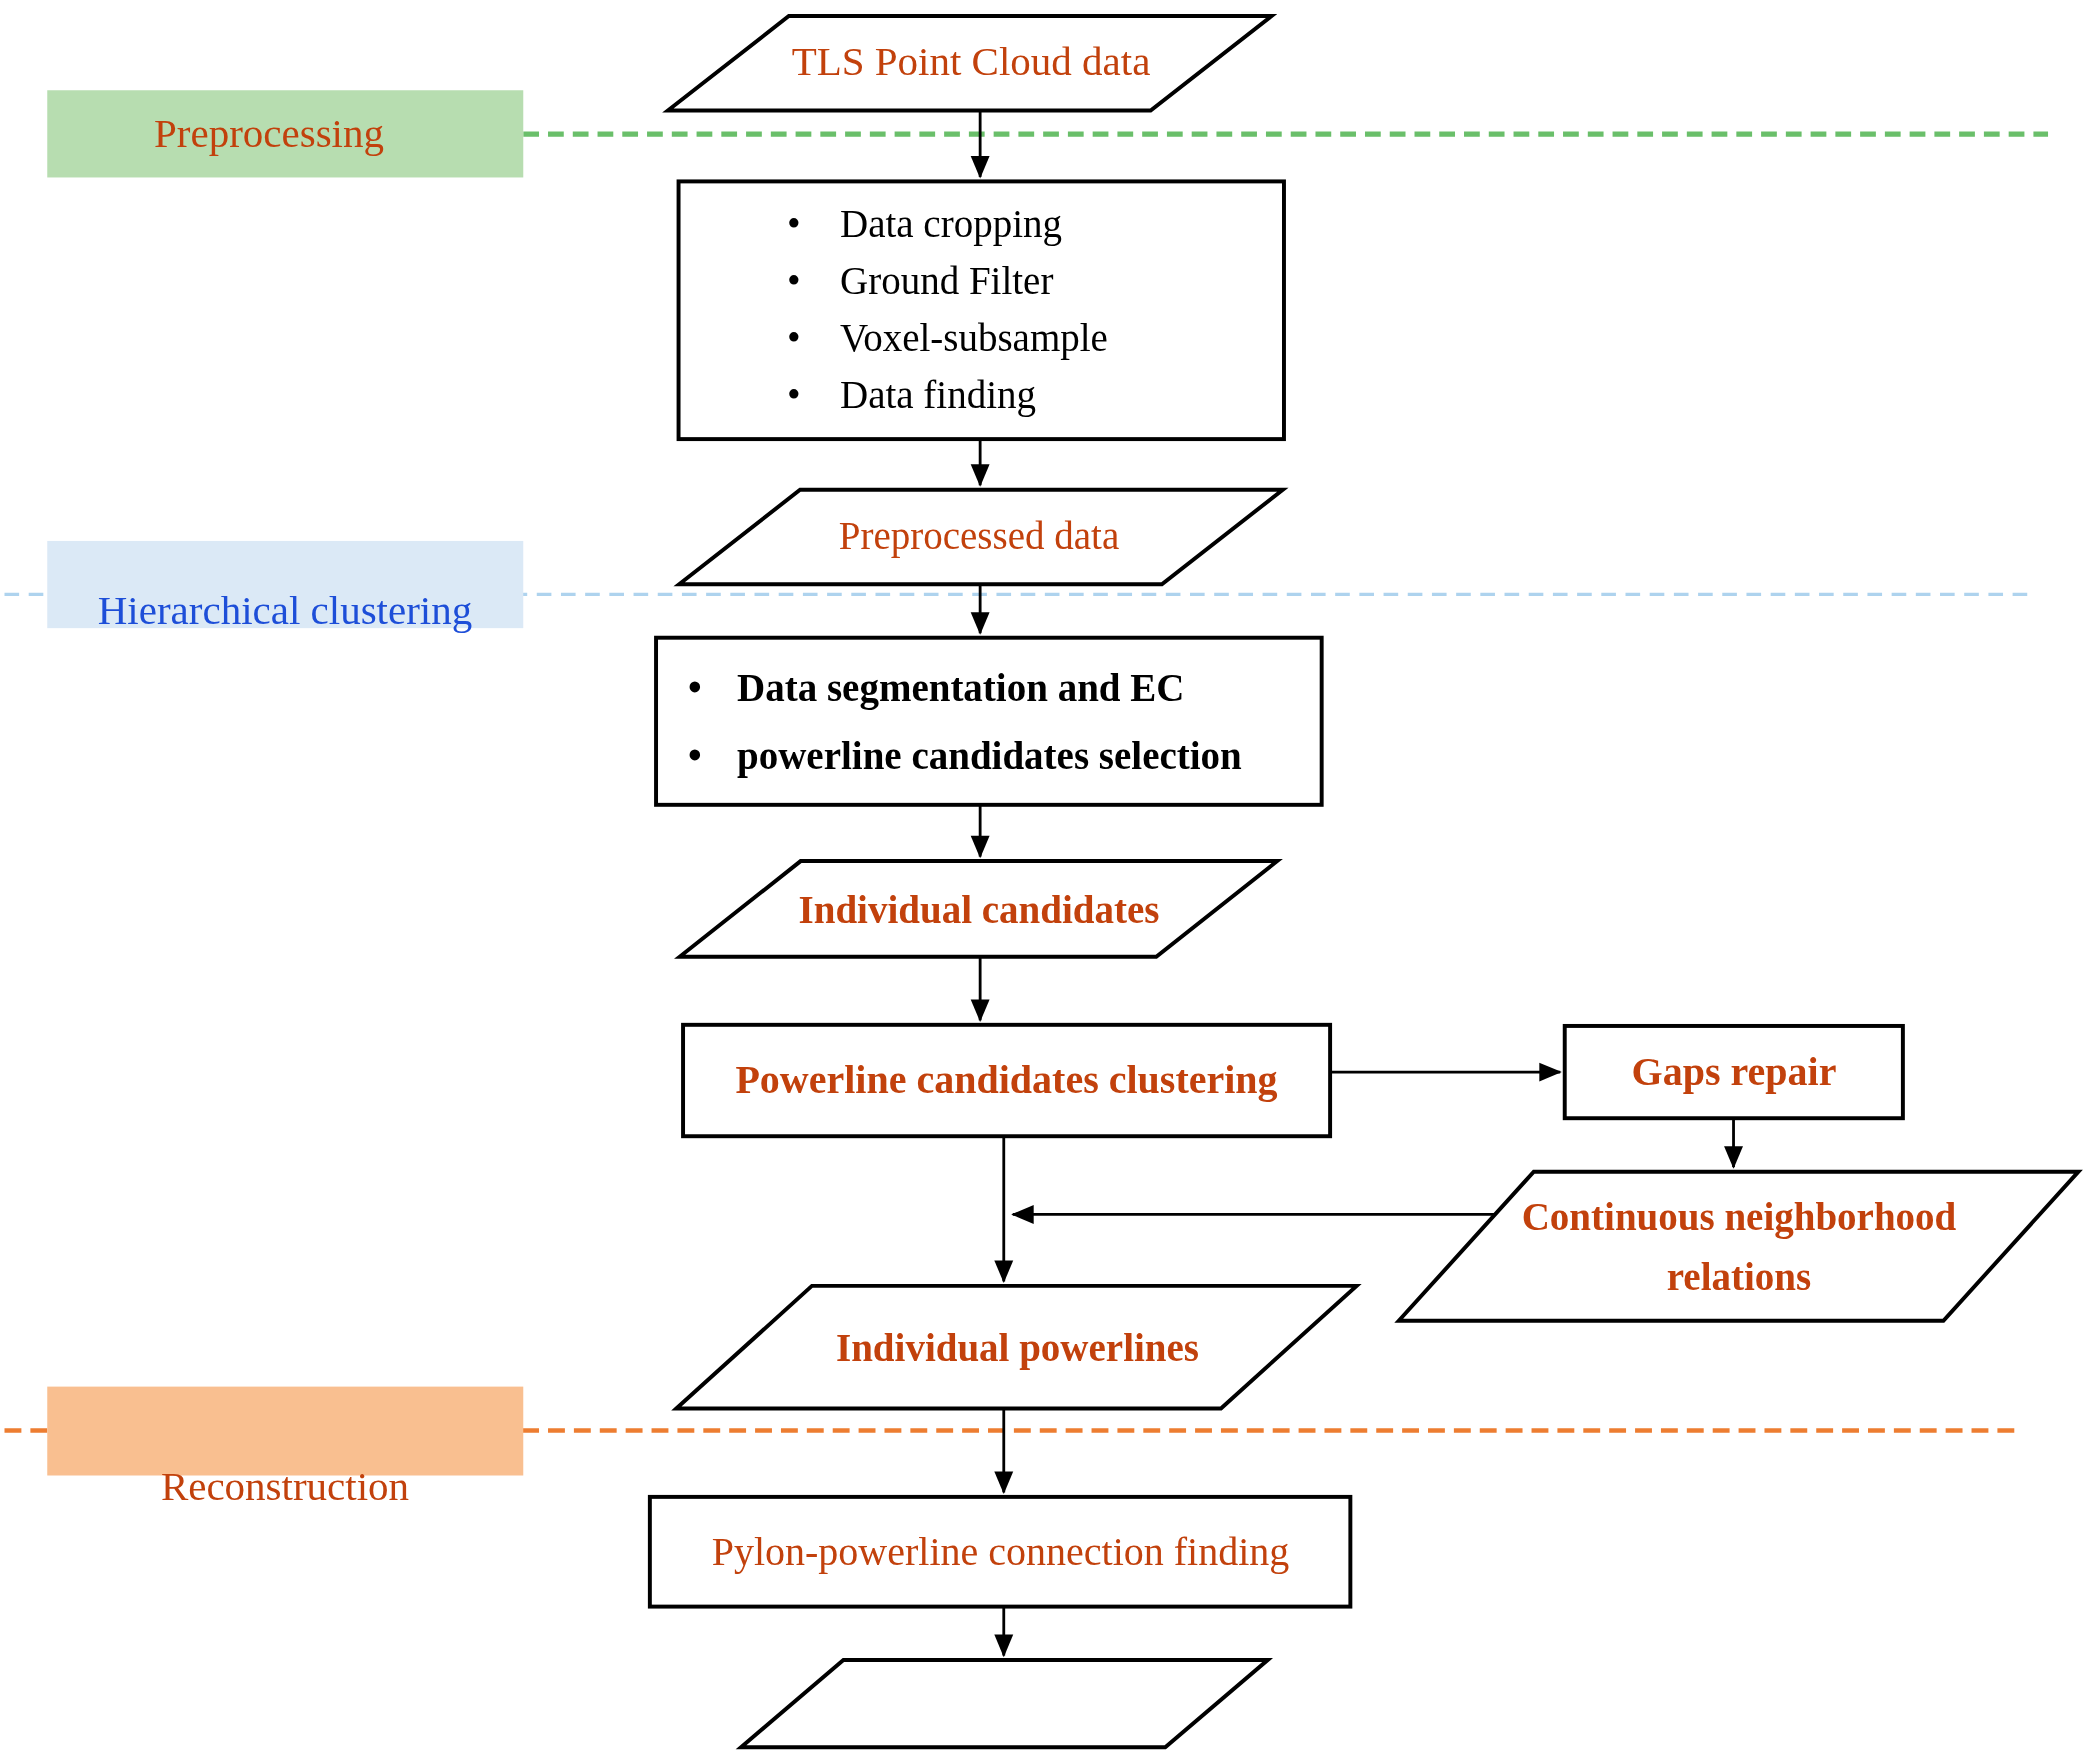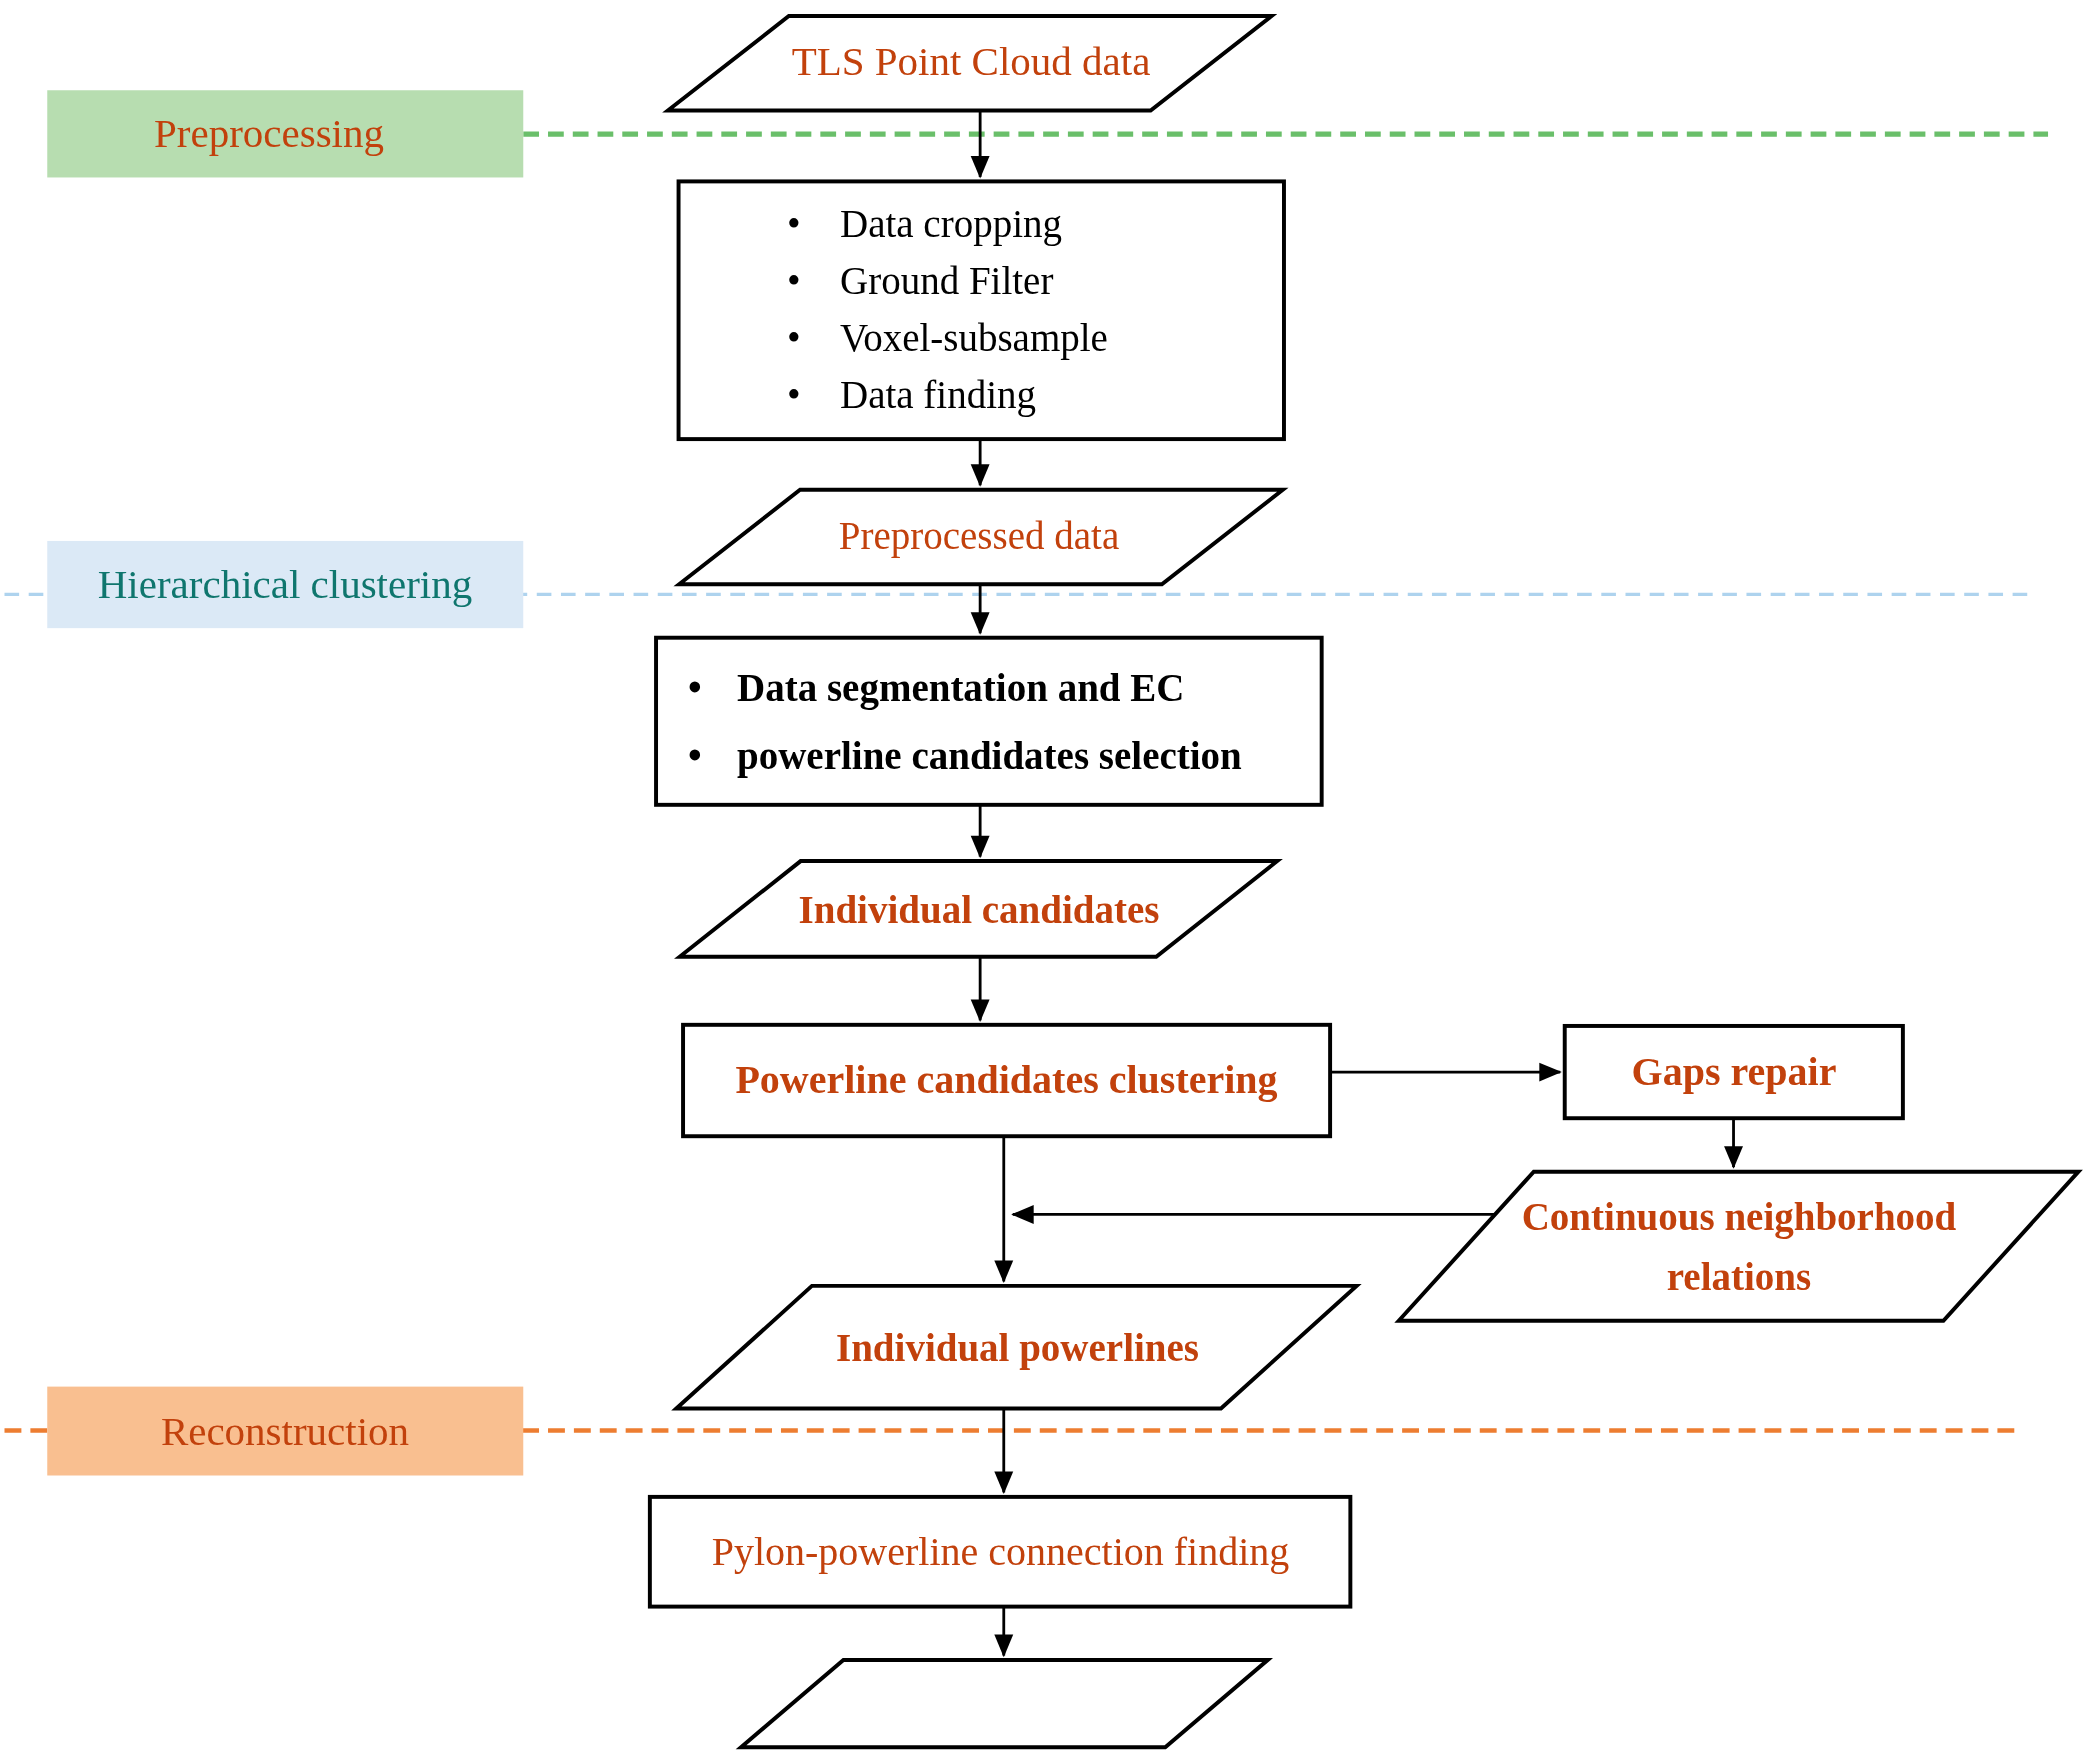--- a/index.html
+++ b/index.html
@@ -17,21 +17,21 @@
     display:flex;
     align-items:center;
     justify-content:center;
     text-align:center;
     font-size:39px;
     color:#c2410c;
     line-height:1.12;
     white-space:pre-line;
   }
   .b{font-weight:700;}
-  .red{color:#0f766e;}
+  .red{color:#1d4ed8;margin-top:26px;}
   .stage{font-size:41px;}
   .list{position:absolute;display:flex;flex-direction:column;}
   .li{display:flex;align-items:center;column-gap:33px;font-size:39px;color:#000;}
   .li .bu{width:20px;text-align:left;}
   .steps .li{height:57px;}
   .seg .li{height:68px;font-weight:700;column-gap:29px;}
   .f68{font-size:40px;}
   .cont{line-height:60px;}
 </style>
 </head>
@@ -74,21 +74,21 @@
     <line x1="1784" y1="2021" x2="1784" y2="2277" stroke="#000000" stroke-width="5" marker-end="url(#ah)"></line>
     <line x1="1784" y1="2505" x2="1784" y2="2652" stroke="#000000" stroke-width="5" marker-end="url(#ah)"></line>
     <line x1="1784" y1="2857" x2="1784" y2="2942" stroke="#000000" stroke-width="5" marker-end="url(#ah)"></line>
     <line x1="2366" y1="1905" x2="2773" y2="1905" stroke="#000000" stroke-width="5" marker-end="url(#ah)"></line>
     <line x1="3081" y1="1989" x2="3081" y2="2074" stroke="#000000" stroke-width="5" marker-end="url(#ah)"></line>
     <line x1="2657" y1="2158" x2="1800" y2="2158" stroke="#000000" stroke-width="5" marker-end="url(#ah)"></line>
   </svg>
 
   <div class="t stage" style="left:47px;top:90px;width:444px;height:87px;border-radius:8px;">Preprocessing</div>
   <div class="t stage red" style="left:47px;top:541px;width:476px;height:87px;">Hierarchical clustering</div>
-  <div class="t stage" style="left:47px;top:1387px;width:476px;height:89px;">Reconstruction</div>
+  <div class="t stage" style="left:47px;top:1442px;width:476px;height:89px;">Reconstruction</div>
 
   <div class="t" style="left:698px;top:20px;width:546px;height:84px;font-size:41px;">TLS Point Cloud data</div>
 
   <div class="list steps" style="left:787px;top:195px;width:484px;">
     <div class="li">
       <span class="bu">•</span>
       <span>Data cropping</span>
     </div>
     <div class="li">
       <span class="bu">•</span>

